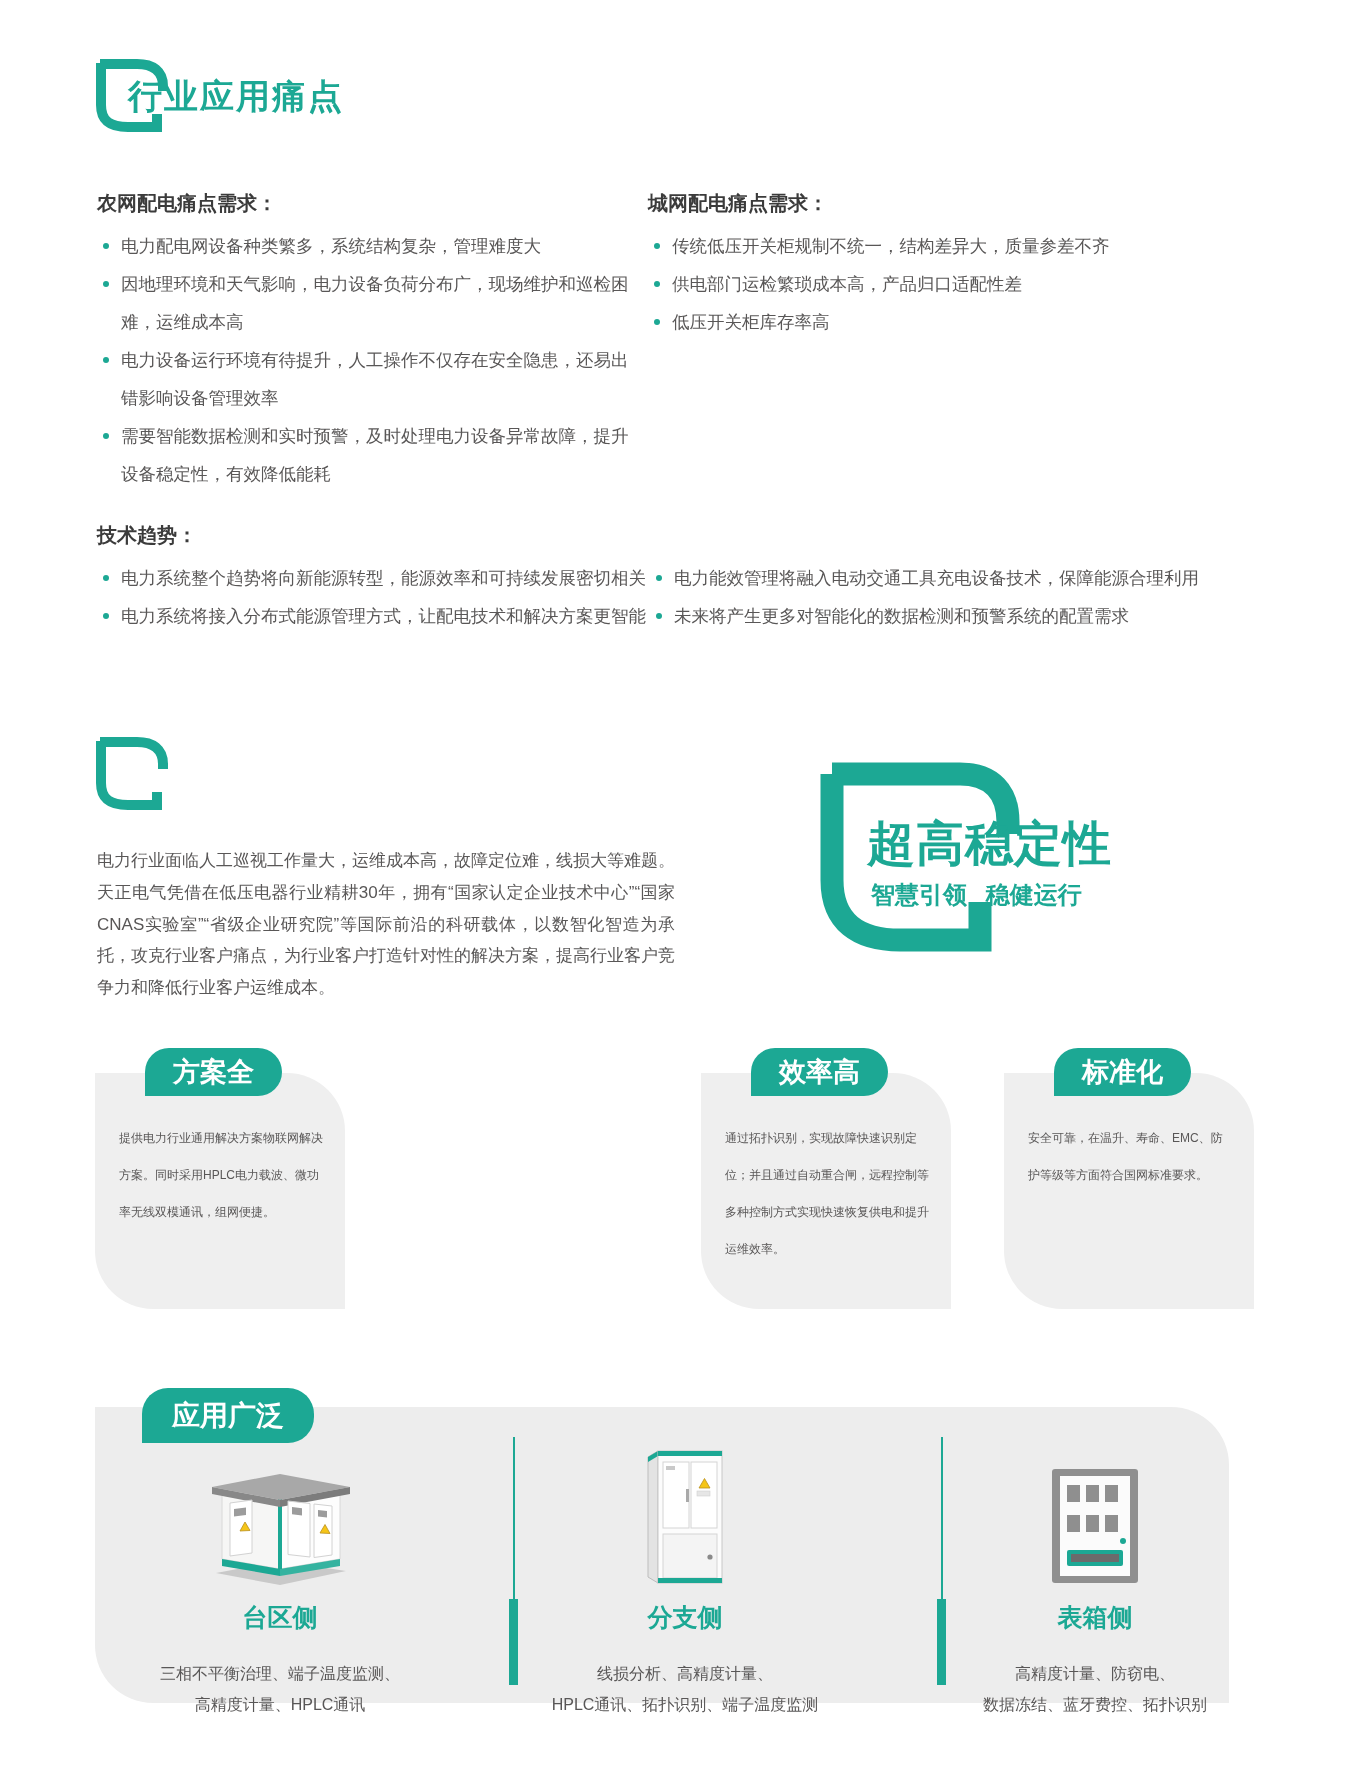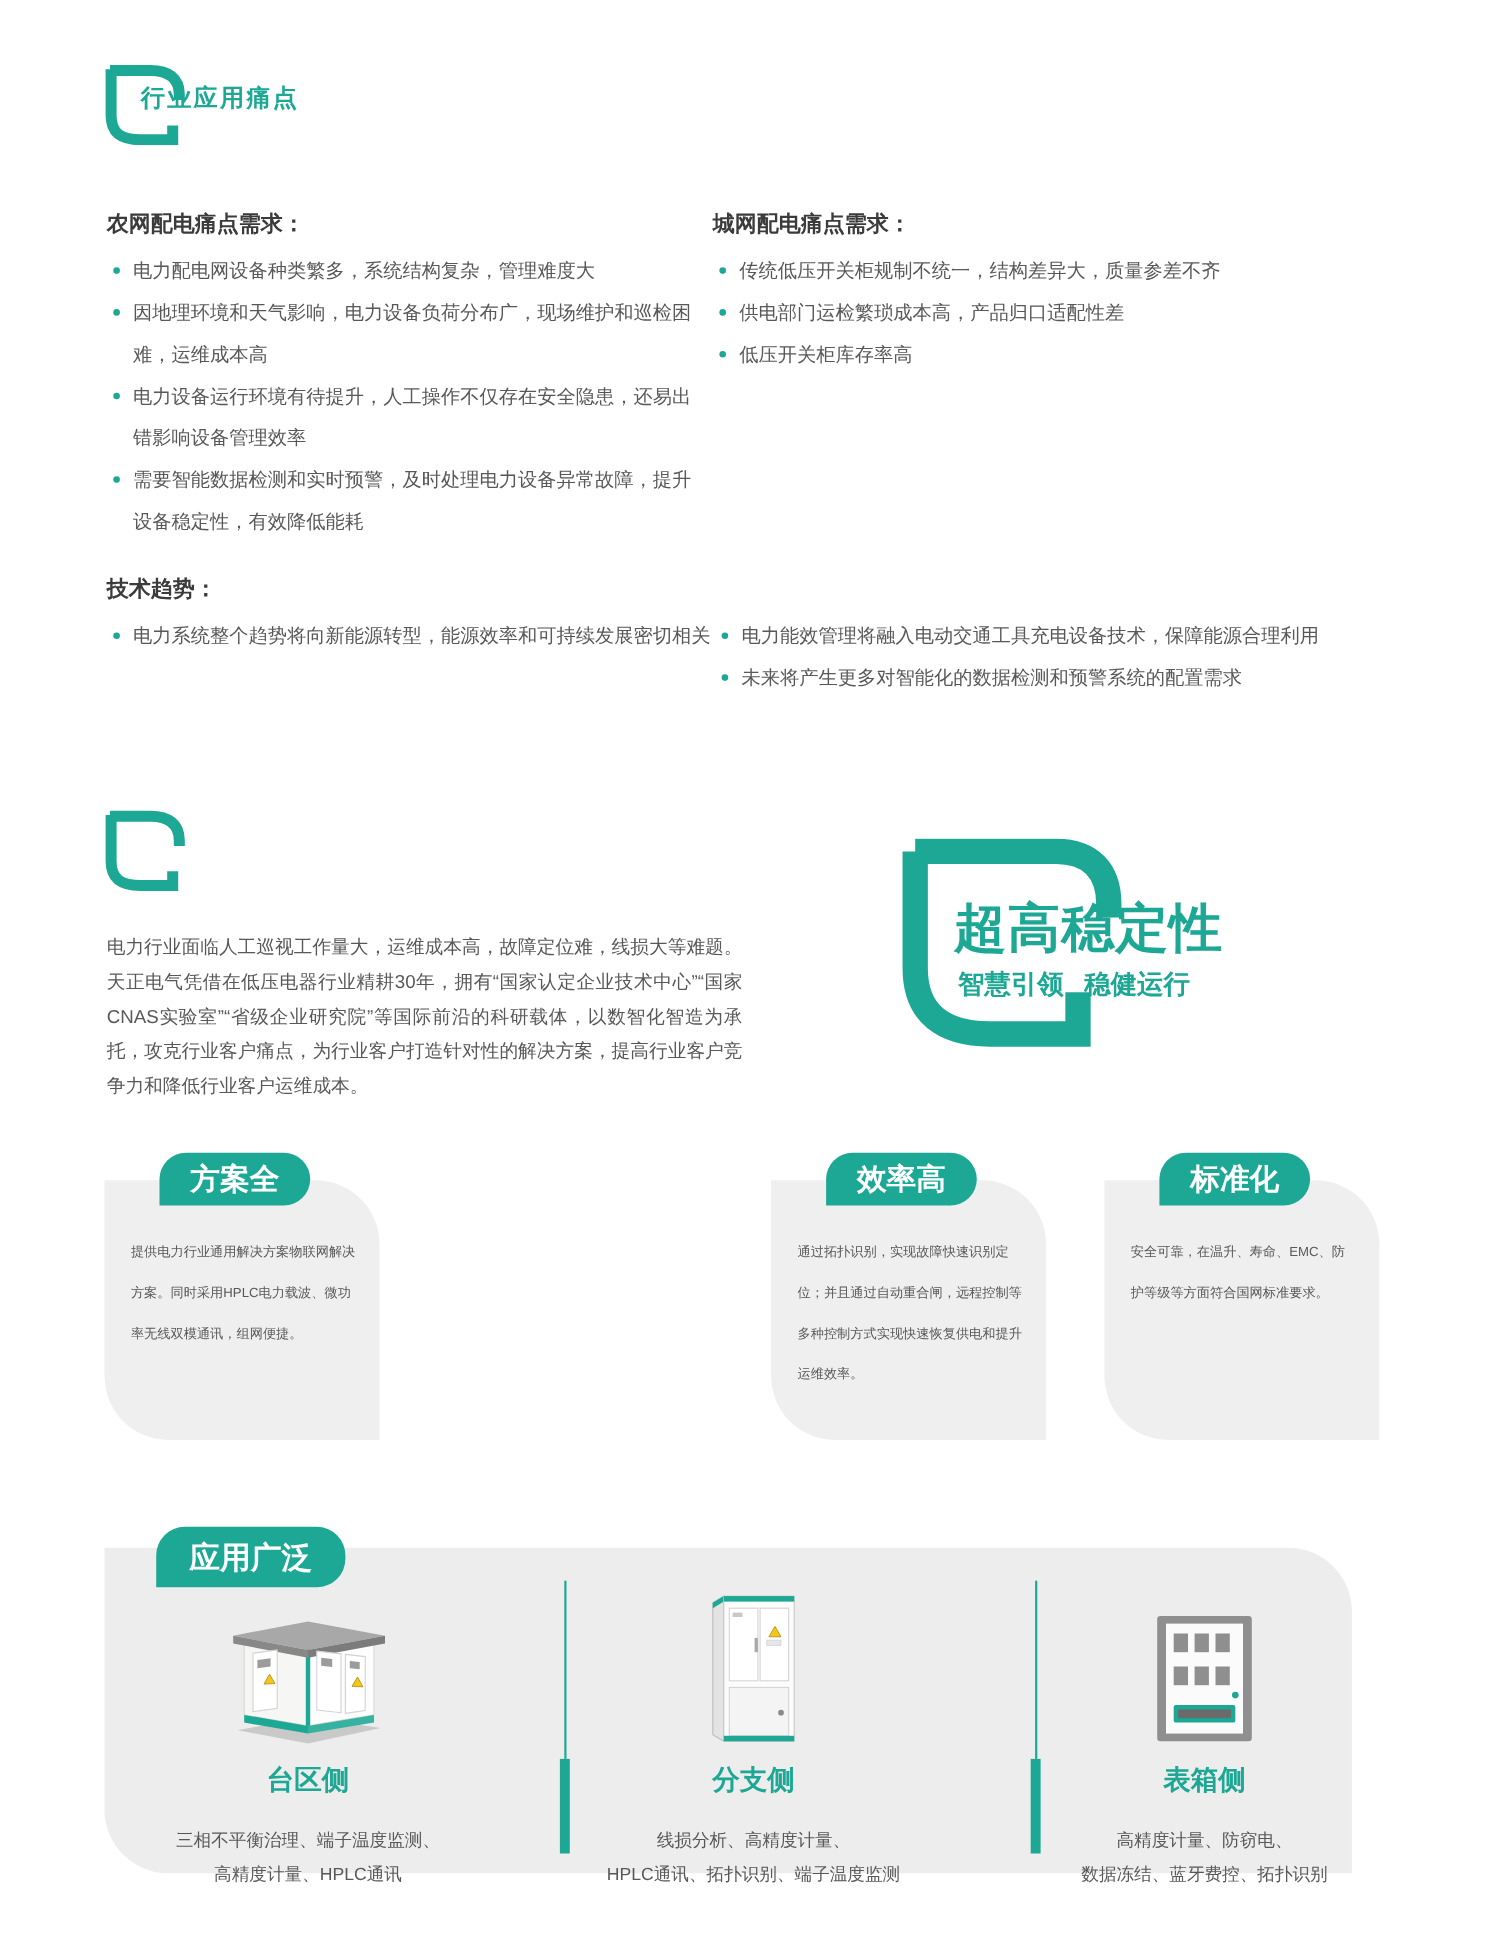--- a/index.html
+++ b/index.html
@@ -9,21 +9,21 @@
     --card-bg:#EFEFEF;
     --panel-bg:#EDEDED;
   }
   *{box-sizing:border-box;}
   body{margin:0;background:#fff;font-family:"Liberation Sans","DejaVu Sans",sans-serif;}
   .page{position:relative;width:1350px;height:1765px;background:#fff;overflow:hidden;}
 
   
   .sec-head{position:absolute;width:420px;height:80px;}
   .sec-head .bracket{position:absolute;left:0;top:0;}
-  .sec-head h2{position:absolute;left:33px;top:16px;margin:0;font-size:22px;font-weight:bold;
+  .sec-head h2{position:absolute;left:33px;top:16px;margin:0;font-size:34px;font-weight:bold;
     color:var(--teal);letter-spacing:2px;white-space:nowrap;}
   #sec1-head{left:95px;top:58px;}
   #sec2-head{left:95px;top:736px;}
 
   
   .block-heading{font-size:20px;font-weight:bold;color:var(--dark);margin:0 0 10px 0;}
   .bullets{list-style:none;margin:0;padding:0;}
   .bullets li{position:relative;padding-left:24px;font-size:17.5px;line-height:38px;color:var(--gray-text);}
   .bullets li::before{content:"";position:absolute;left:6px;top:16px;width:6px;height:6px;border-radius:50%;background:var(--teal);}
   #rural{position:absolute;left:97px;top:190px;width:532px;}
@@ -99,20 +99,21 @@
       <li>供电部门运检繁琐成本高，产品归口适配性差</li>
       <li>低压开关柜库存率高</li>
     </ul>
   </div>
 
   <div id="trends">
     <h3 class="block-heading">技术趋势：</h3>
     <div class="cols">
       <ul class="bullets left-col">
         <li>电力系统整个趋势将向新能源转型，能源效率和可持续发展密切相关</li>
+        <li>电力系统将接入分布式能源管理方式，让配电技术和解决方案更智能</li>
       </ul>
       <ul class="bullets right-col">
         <li>电力能效管理将融入电动交通工具充电设备技术，保障能源合理利用</li>
         <li>未来将产生更多对智能化的数据检测和预警系统的配置需求</li>
       </ul>
     </div>
   </div>
 
   <div class="sec-head" id="sec2-head">
     <svg class="bracket" width="76" height="74" viewBox="0 0 76 74" fill="none">

